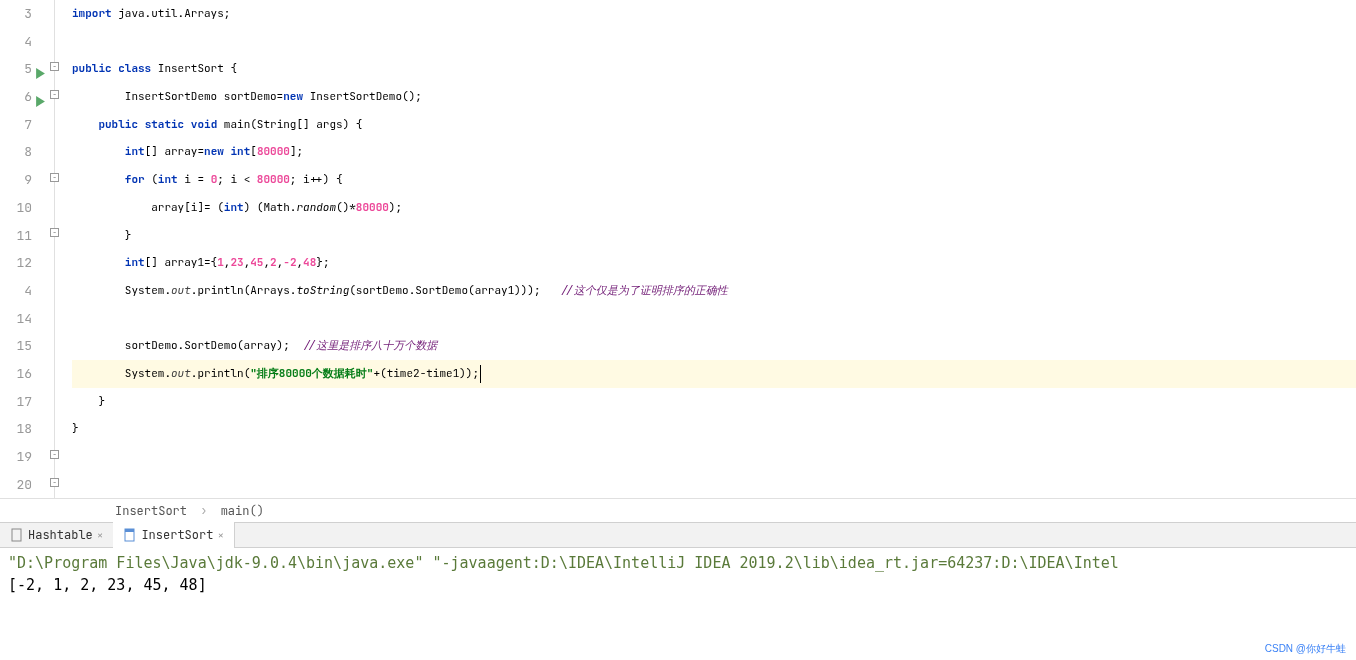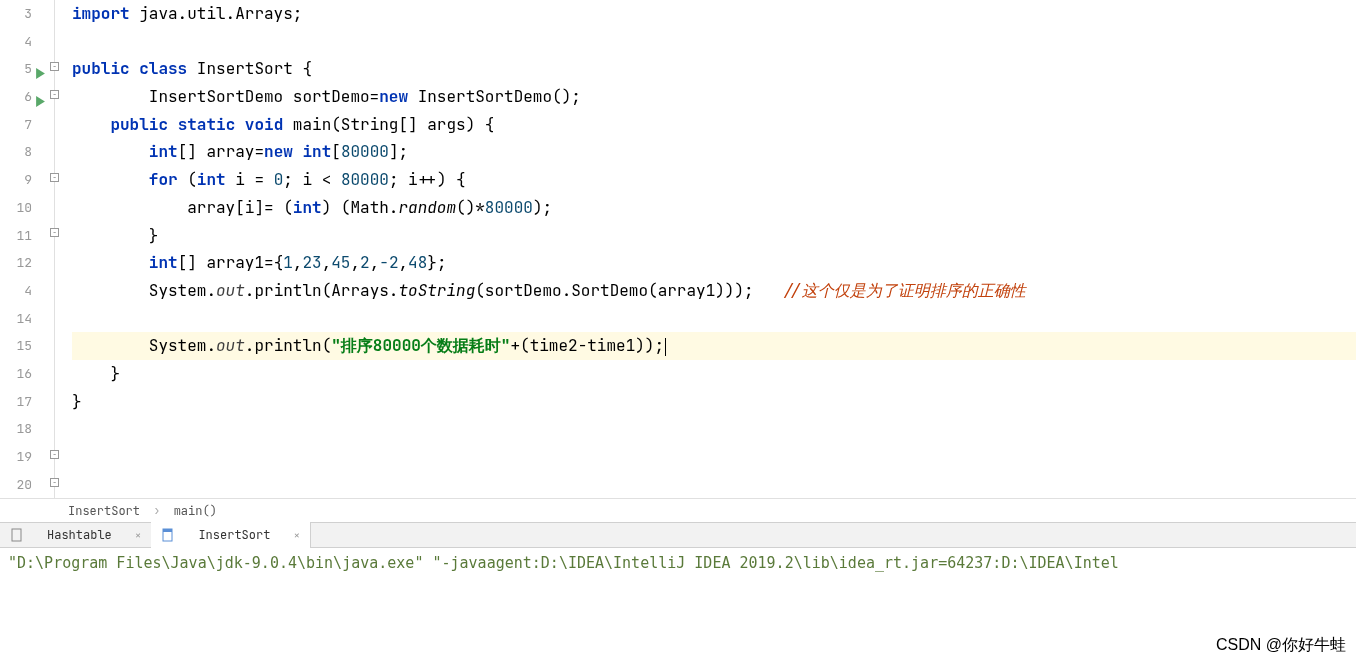--- a/index.html
+++ b/index.html
@@ -6,38 +6,38 @@
     body { font-family: "JetBrains Mono", Consolas, monospace; font-size: 14px; background: #fff; color: #000; width: 1356px; height: 660px; overflow: hidden; }
     .editor-area { display: flex; height: 498px; }
     .gutter { width: 50px; text-align: right; padding-right: 18px; color: #999; font-size: 13px; user-select: none; background: #fff; }
     .gutter-line { height: 27.7px; line-height: 27.7px; position: relative; }
     .run-icon { position: absolute; right: -14px; top: 6px; color: #59a869; }
     .run-icon svg { width: 11px; height: 11px; }
     .fold-gutter { width: 14px; position: relative; }
     .fold-line { position: absolute; left: 4px; top: 0; bottom: 0; width: 1px; background: #e0e0e0; }
     .fold-btn { position: absolute; left: 0; width: 9px; height: 9px; border: 1px solid #999; background: #fff; font-size: 7px; line-height: 7px; text-align: center; color: #666; }
     .code-area { flex: 1; padding-left: 8px; position: relative; }
-    .code-line { height: 27.7px; line-height: 27.7px; white-space: pre; font-size: 16px; }
+    .code-line { height: 27.7px; line-height: 27.7px; white-space: pre; font-size: 11px; }
     .code-line.highlighted { background: #fffae3; }
     .kw { color: #0033b3; font-weight: bold; }
-    .num { color: #0c4a6e; }
+    .num { color: #ec4899; font-weight: bold; }
     .str { color: #067d17; font-weight: bold; }
     .field { color: #404040; font-style: italic; }
     .static-method { font-style: italic; }
-    .comment { color: #c2410c; font-style: italic; text-align: right; }
-    .breadcrumb { height: 24px; line-height: 24px; padding-left: 68px; font-size: 12px; color: #555; border-top: 1px solid #e0e0e0; background:#fff; }
+    .comment { color: #701a75; font-style: italic; text-align: right; }
+    .breadcrumb { height: 24px; line-height: 24px; padding-left: 115px; font-size: 12px; color: #555; border-top: 1px solid #e0e0e0; background:#fff; }
     .breadcrumb .sep { color: #aaa; margin: 0 6px; }
     .tabs-bar { height: 26px; background: #f2f2f2; border-top: 1px solid #d0d0d0; border-bottom: 1px solid #d0d0d0; display: flex; align-items: center; font-size: 12px; }
-    .tab { padding: 0 10px; height: 26px; display: flex; align-items: center; gap: 23px; color: #333; }
+    .tab { padding: 0 10px; height: 26px; display: flex; align-items: center; gap: 4px; color: #333; }
     .tab.active { background: #fff; border-right: 1px solid #d0d0d0; }
     .close-x { color: #999; font-size: 11px; }
     .tab-icon { width: 14px; height: 14px; display: inline-flex; align-items: center; justify-content: center; }
     .console { padding: 4px 8px; font-family: "Consolas", monospace; font-size: 15px; line-height: 22px; }
     .console .cmd { color: #5a7a3a; }
-    .watermark { position: absolute; right: 10px; bottom: 4px; color: #000000; font-size: 16px; font-family: sans-serif; }
+    .watermark { position: absolute; right: 10px; bottom: 4px; color: #3b82f6; font-size: 10px; font-family: sans-serif; }
     .caret { display:inline-block; width:1px; height:18px; background:#000; vertical-align:middle; margin-left:1px; }
   </style>
 </head>
 <body>
 
 <div class="editor-area">
   <div class="gutter">
     <div class="gutter-line">3</div>
     <div class="gutter-line">4</div>
     <div class="gutter-line"><span>5</span><span class="run-icon"><svg viewBox="0 0 10 10">
@@ -76,20 +76,21 @@
     <div class="code-line"><span class="kw">public</span> <span class="kw">class</span><span> InsertSort {</span></div>
     <div class="code-line"><span>        </span><span>InsertSortDemo sortDemo=</span><span class="kw">new</span><span> InsertSortDemo();</span></div>
     <div class="code-line"><span>    </span><span class="kw">public</span> <span class="kw">static</span> <span class="kw">void</span><span> main(String[] args) {</span></div>
     <div class="code-line"><span>        </span><span class="kw">int</span><span>[] array=</span><span class="kw">new</span> <span class="kw">int</span><span>[</span><span class="num">80000</span><span>];</span></div>
     <div class="code-line"><span>        </span><span class="kw">for</span><span> (</span><span class="kw">int</span><span> i = </span><span class="num">0</span><span>; i &lt; </span><span class="num">80000</span><span>; i++) {</span></div>
     <div class="code-line"><span>            </span><span>array[i]= (</span><span class="kw">int</span><span>) (Math.</span><span class="static-method">random</span><span>()*</span><span class="num">80000</span><span>);</span></div>
     <div class="code-line"><span>        </span><span>}</span></div>
     <div class="code-line"><span>        </span><span class="kw">int</span><span>[] array1={</span><span class="num">1</span><span>,</span><span class="num">23</span><span>,</span><span class="num">45</span><span>,</span><span class="num">2</span><span>,</span><span class="num">-2</span><span>,</span><span class="num">48</span><span>};</span></div>
     <div class="code-line"><span>        </span><span>System.</span><span class="field">out</span><span>.println(Arrays.</span><span class="static-method">toString</span><span>(sortDemo.SortDemo(array1)));   </span><span class="comment">//这个仅是为了证明排序的正确性</span></div>
     <div class="code-line"></div>
+    <div class="code-line"><span>        </span><span>sortDemo.SortDemo(array);  </span><span class="comment">//这里是排序八十万个数据</span></div>
     <div class="code-line highlighted"><span>        </span><span>System.</span><span class="field">out</span><span>.println(</span><span class="str">"排序80000个数据耗时"</span><span>+(time2-time1));</span><span class="caret"></span></div>
     <div class="code-line"><span>    </span><span>}</span></div>
     <div class="code-line"><span>}</span></div>
   </div>
 </div>
 
 <div class="breadcrumb">
   <span>InsertSort</span>
   <span class="sep">›</span>
   <span>main()</span>
@@ -112,15 +113,16 @@
           <rect x="2" y="1" width="9" height="3" fill="#5a8fd6"></rect>
         </svg>
       </span>
     <span>InsertSort</span>
     <span class="close-x">×</span>
   </div>
 </div>
 
 <div class="console">
   <div class="cmd">"D:\Program Files\Java\jdk-9.0.4\bin\java.exe" "-javaagent:D:\IDEA\IntelliJ IDEA 2019.2\lib\idea_rt.jar=64237:D:\IDEA\Intel</div>
+  <div>[-2, 1, 2, 23, 45, 48]</div>
 </div>
 
 <div class="watermark">CSDN @你好牛蛙</div>
 
 </body></html>

